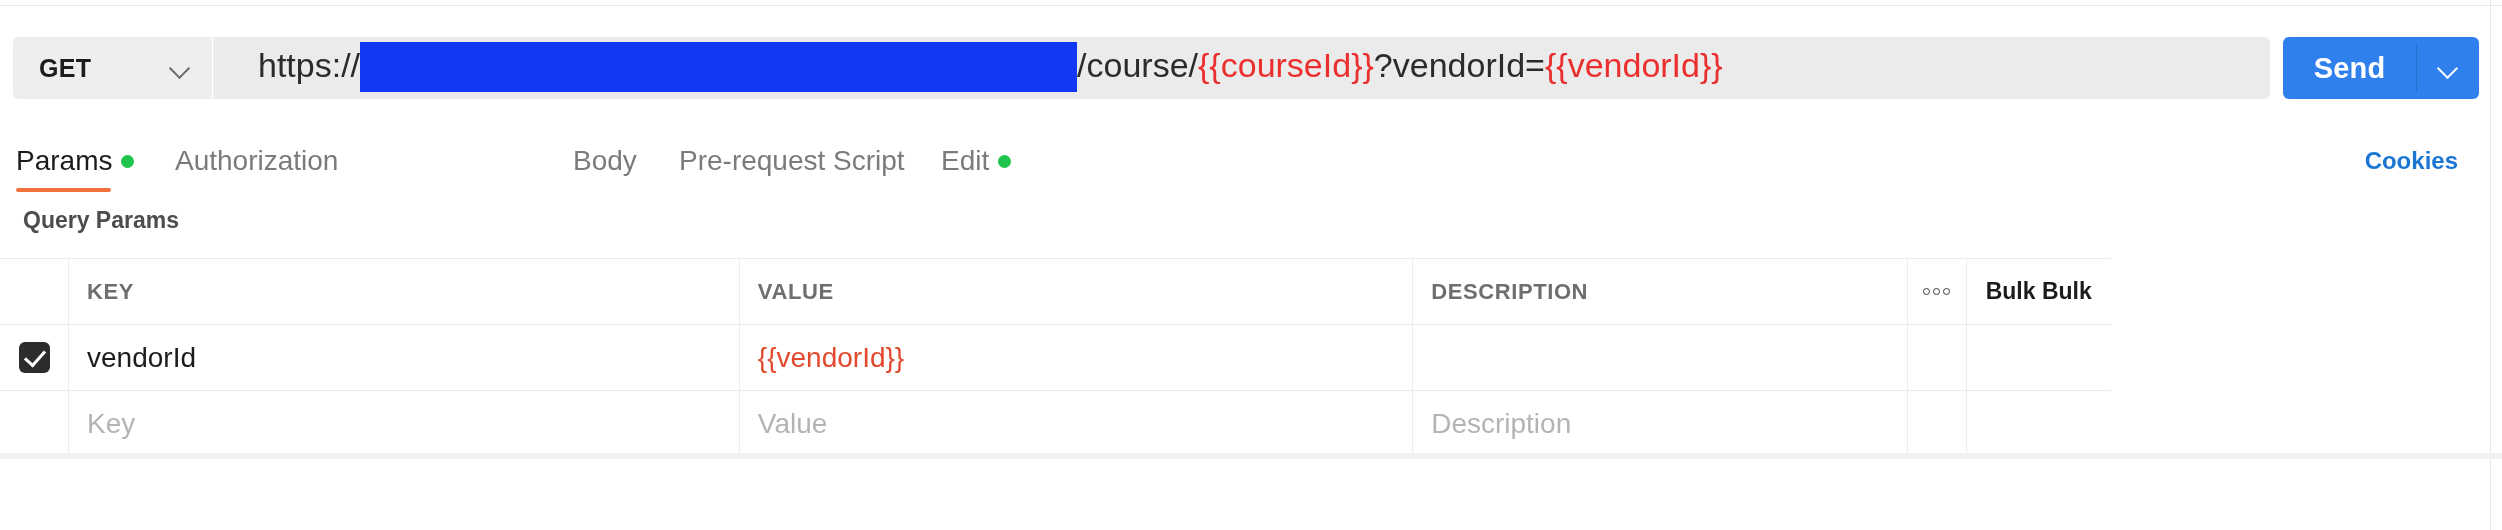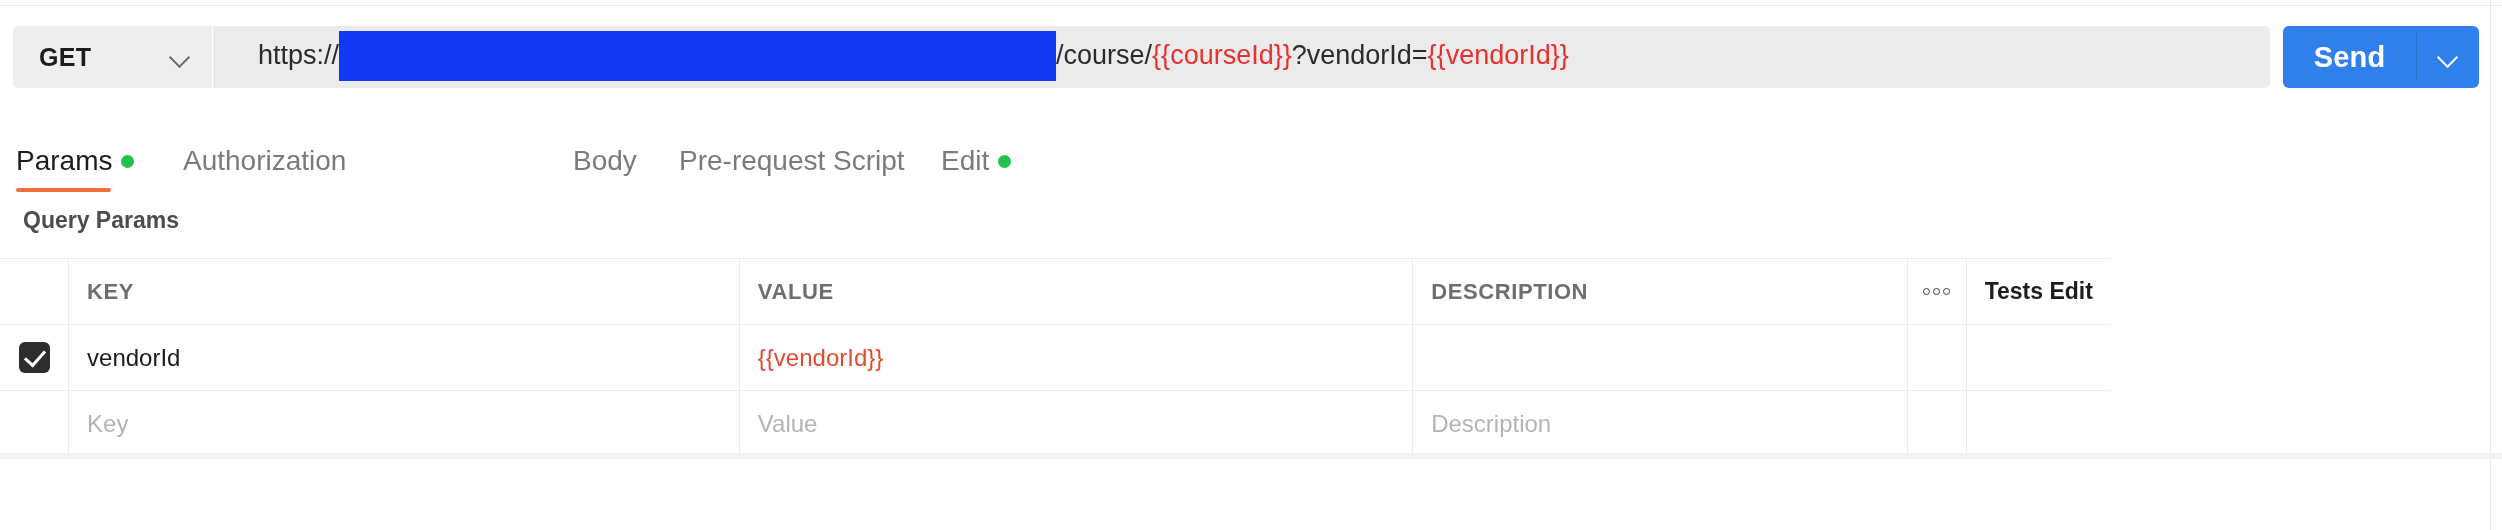--- a/index.html
+++ b/index.html
@@ -30,21 +30,21 @@
   .right-rule {
     position: absolute;
     right: 11px; top: 0;
     width: 1px; height: 530px;
     background: #e8e8e8;
   }
 
   
   .url-row {
     position: absolute;
-    left: 0; top: 26px;
+    left: 0; top: 37px;
     width: 2114px; height: 62px; border-radius: 18px;
   }
 
   .method-box {
     position: absolute;
     left: 13px; top: 0;
     width: 199px; height: 62px;
     background: #eeeeee;
     border-radius: 5px 0 0 5px;
     display: flex;
@@ -79,21 +79,21 @@
     width: 2057px; height: 62px;
     background: #ebebeb;
     border-radius: 0 5px 5px 0;
     display: flex;
     align-items: center;
     padding-left: 45px;
     overflow: hidden;
     white-space: nowrap;
   }
   .url-text {
-    font-size: 27px;
+    font-size: 34px;
     color: #2b2b2b;
     line-height: 1;
     white-space: nowrap;
   }
   .url-text .var { color: #eb2f2f; }
   .redaction {
     display: inline-block;
     vertical-align: middle;
     width: 717px;
     height: 50px;
@@ -211,21 +211,21 @@
     width: 2111px;
     border-top: 1px solid #ececec;
   }
   .trow.last { border-bottom: 1px solid #ececec; }
   .cell {
     height: 65px;
     display: flex;
     align-items: center;
     border-right: 1px solid #ececec;
     padding-left: 18px;
-    font-size: 24px;
+    font-size: 28px;
     overflow: hidden;
     white-space: nowrap;
   }
   .c-check { width: 82px; padding-left: 0; justify-content: center; }
   .c-key   { width: 795px; }
   .c-val   { width: 798px; }
   .c-desc  { width: 585px; }
   .c-dots  { width: 70px; padding-left: 0; justify-content: center; }
   .c-bulk  { width: 172px; padding-left: 0; justify-content: center;
              border-right: none; }
@@ -309,58 +309,59 @@
   </div>
 
   <div class="tabs">
 
     <div class="tab active" style="left:16px">
       <span>Params</span>
       <span class="dot"></span>
     </div>
     <div class="tab-underline" style="left:16px; width:95px"></div>
 
-    <div class="tab" style="left:183px">
+    <div class="tab" style="left:175px">
       <span>Authorization</span>
     </div>
 
 
     <div class="tab" style="left:573px">
       <span>Body</span>
     </div>
 
     <div class="tab" style="left:679px">
       <span>Pre-request Script</span>
     </div>
 
     <div class="tab" style="left:941px">
       <span>Edit</span>
       <span class="dot"></span>
     </div>
 
 
+    <div class="cookies-link">Cookies</div>
   </div>
 
   <div class="section-label">Query Params</div>
 
   <div class="table">
 
     <div class="trow hdr">
       <div class="cell c-check"></div>
       <div class="cell c-key">KEY</div>
       <div class="cell c-val">VALUE</div>
       <div class="cell c-desc">DESCRIPTION</div>
       <div class="cell c-dots">
         <span class="dots-icon">
           <i></i>
             <i></i>
             <i></i>
         </span>
       </div>
-      <div class="cell c-bulk">Tests Edit</div>
+      <div class="cell c-bulk">Bulk Bulk</div>
     </div>
 
     <div class="trow">
       <div class="cell c-check">
         <span class="checkbox"></span>
       </div>
       <div class="cell c-key">
         <span class="key-text">vendorId</span>
       </div>
       <div class="cell c-val">

